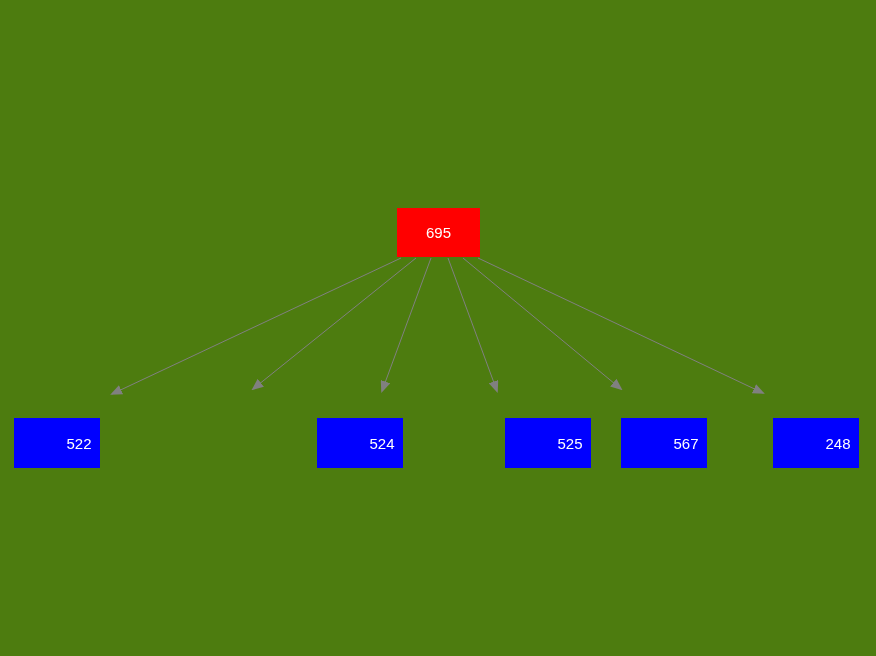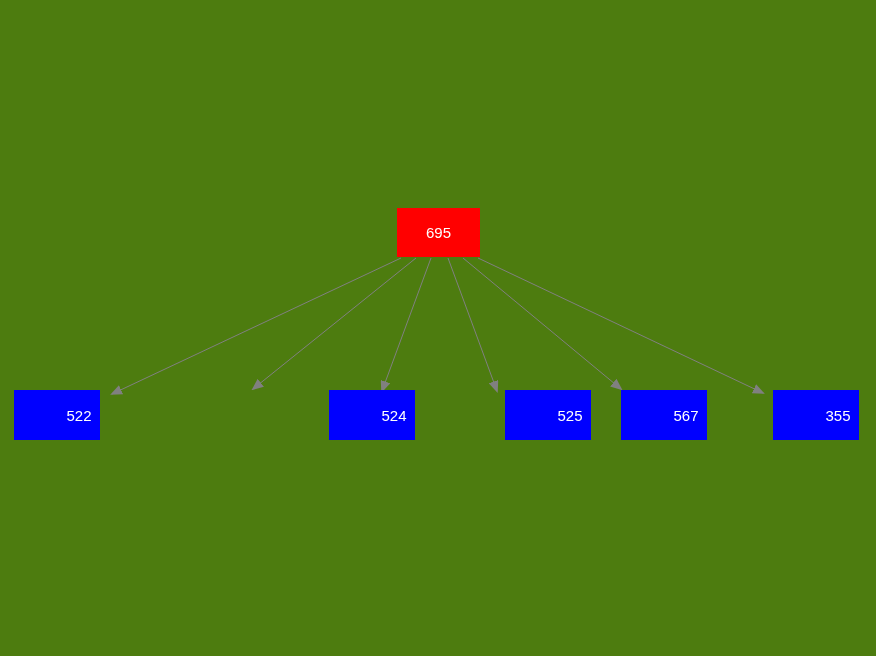--- a/index.html
+++ b/index.html
@@ -33,29 +33,29 @@
     box-sizing: border-box;
   }
   .node-root {
     left: 397px;
     top: 208px;
     width: 83px;
     height: 49px;
     background: #ff0000;
   }
   .node-child {
-    top: 390px;
+    top: 418px;
     width: 86px;
     height: 50px;
     background: #0000ff;
     padding-left: 44px;
   }
   .node-child-0 { left: 14px; }
   .node-child-1 { left: 165px; }
-  .node-child-2 { left: 317px; margin-left: 12px; }
+  .node-child-2 { left: 317px; }
   .node-child-3 { left: 469px; margin-left: 36px; }
   .node-child-4 { left: 621px; }
   .node-child-5 { left: 773px; }
 </style>
 </head>
 <body>
 
 <div class="canvas">
 
   <svg class="edges-layer" width="876" height="656" viewBox="0 0 876 656" xmlns="http://www.w3.org/2000/svg">
@@ -87,16 +87,16 @@
 
   <div class="node node-child node-child-3">
     <span>525</span>
   </div>
 
   <div class="node node-child node-child-4">
     <span>567</span>
   </div>
 
   <div class="node node-child node-child-5">
-    <span>355</span>
+    <span>248</span>
   </div>
 
 </div>
 
 </body></html>

